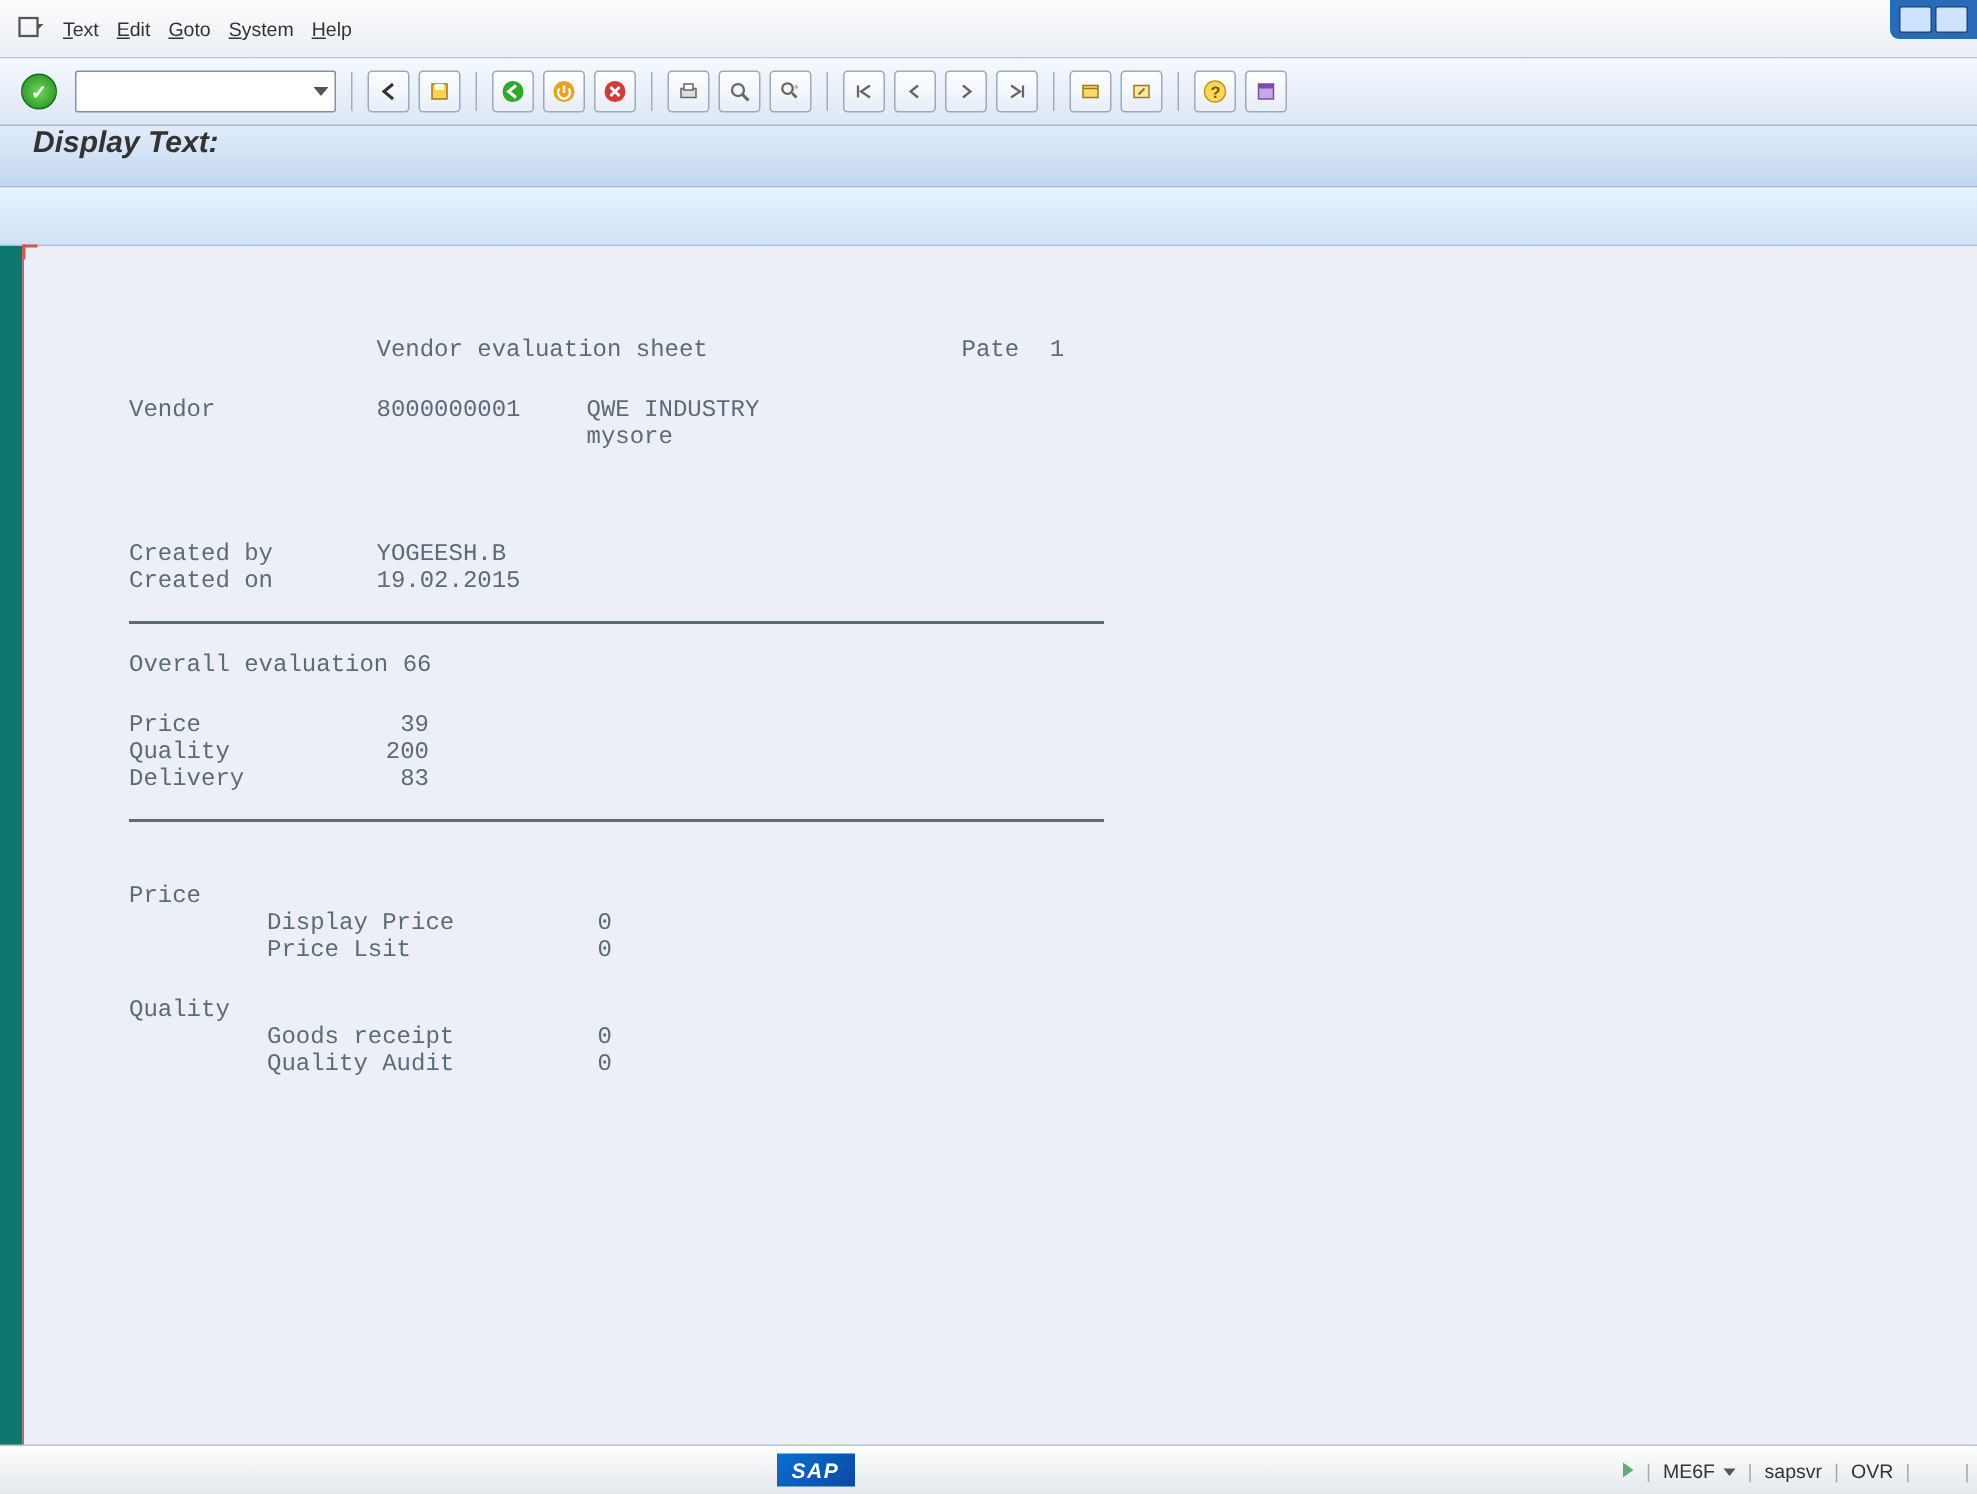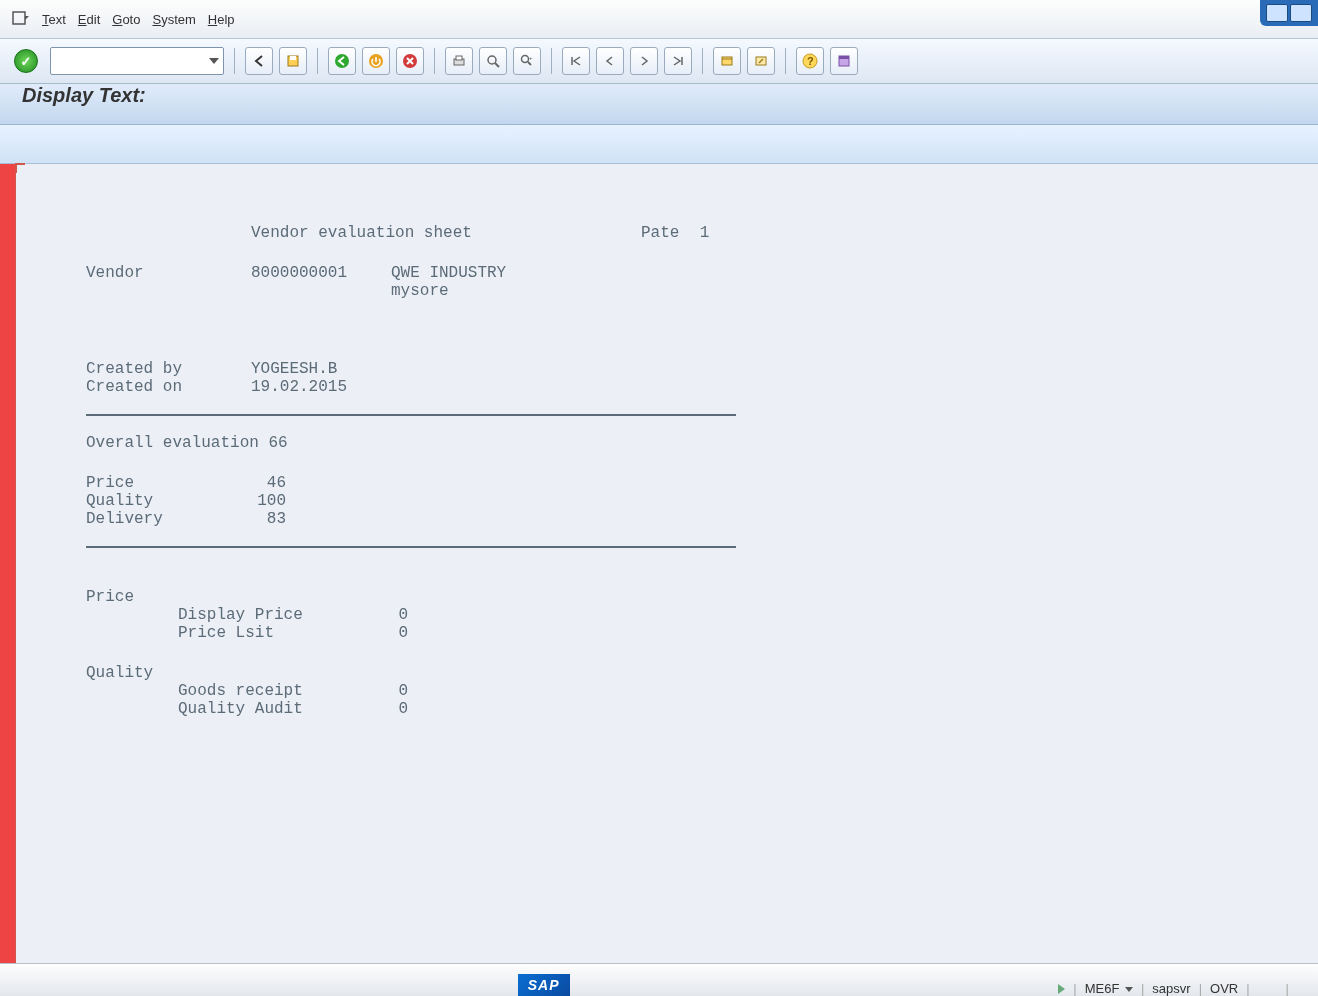--- a/index.html
+++ b/index.html
@@ -11,36 +11,36 @@
   .winbtns div{width:20px;height:16px;border:1px solid #1b4b86;background:#cde3ff;border-radius:2px}
   .toolbar{height:44px;background:linear-gradient(#f5f9ff,#dde7f3);border-bottom:1px solid #a9b9cc;display:flex;align-items:center;padding:0 14px;gap:6px}
   .tb-btn{width:26px;height:26px;border:1px solid #99abbc;border-radius:3px;background:linear-gradient(#fff,#e7eef8);display:flex;align-items:center;justify-content:center;font-size:14px}
   .tb-sep{width:1px;height:26px;background:#9eb0c2;margin:0 4px}
   .cmd-combo{width:168px;height:26px;border:1px solid #7f94aa;background:#fff;border-radius:2px;display:flex;align-items:center;justify-content:flex-end;padding-right:4px}
   .cmd-combo .caret{width:0;height:0;border-left:5px solid transparent;border-right:5px solid transparent;border-top:6px solid #555}
   .check-icon{width:22px;height:22px;border-radius:50%;background:radial-gradient(#6dd65a,#1e8a1e);display:flex;align-items:center;justify-content:center;color:#fff;font-weight:bold;margin-right:6px;border:1px solid #157015}
   .title-band{height:40px;background:linear-gradient(#e1ecfa,#c2d7ef);border-bottom:1px solid #9fb5cd;display:flex;align-items:flex-start;padding:0 22px}
   .title-band .title{font-style:italic;font-weight:bold;font-size:20px;color:#333}
   .sub-band{height:38px;background:linear-gradient(#e7f2ff,#d0e2f6);border-bottom:1px solid #a8bed6}
-  .content-wrap{background:#ef4444;padding:0 0 0 15px}
+  .content-wrap{background:#0f766e;padding:0 0 0 15px}
   .content{background:#ecf0f6;border-left:1px solid #d0574b;border-bottom:1px solid #d0574b;position:relative;padding:60px 60px 30px 70px;font-family:"Courier New",monospace;font-size:16px;color:#5c6b78;height:720px}
   .content .corner-tl{position:absolute;left:-1px;top:-1px;width:8px;height:8px;border-top:2px solid #d0574b;border-left:2px solid #d0574b}
   .content .corner-bl{position:absolute;left:-1px;bottom:-1px;width:8px;height:8px;border-bottom:2px solid #d0574b;border-left:2px solid #d0574b}
   .row{display:flex}
   .lbl{width:165px;flex:0 0 165px}
   .col2{width:140px;flex:0 0 140px}
   .hr{border:none;border-top:2px solid #5c6b78;margin:18px 0;width:650px}
   .score-row{display:flex}
   .score-row .s-lbl{width:150px}
   .score-row .s-val{width:50px;text-align:right}
   .det-row{display:flex}
   .det-row .d-indent{width:92px}
   .det-row .d-lbl{width:200px}
   .det-row .d-val{width:30px;text-align:right}
-  .statusbar{position:absolute;left:0;right:0;bottom:0;height:32px;background:linear-gradient(#fefefe,#e3e7ec);border-top:1px solid #b6c1cd;display:flex;align-items:flex-end;justify-content:space-between;padding:0 29px;font-size:13px;color:#333}
+  .statusbar{position:absolute;left:0;right:0;bottom:0;height:32px;background:linear-gradient(#fefefe,#e3e7ec);border-top:1px solid #b6c1cd;display:flex;align-items:center;justify-content:space-between;padding:0 5px;font-size:13px;color:#333}
   .statusbar .sap-logo{font-weight:bold;font-style:italic;color:#fff;background:linear-gradient(135deg,#0a6ed1,#0a4aa1);padding:3px 10px;font-size:14px;letter-spacing:1px}
   .statusbar .right{display:flex;align-items:center;gap:8px}
   .statusbar .sep{color:#aaa}
   .tri{display:inline-block;width:0;height:0;border-top:5px solid transparent;border-bottom:5px solid transparent;border-left:7px solid #6a7;}
   .dd-caret{display:inline-block;width:0;height:0;border-left:4px solid transparent;border-right:4px solid transparent;border-top:5px solid #555;margin-left:2px;vertical-align:middle}
   svg{display:block}
 </style>
 </head>
 <body>
 
@@ -212,25 +212,25 @@
     <div class="row">
       <span>Overall evaluation</span>
       <span>&nbsp;</span>
       <span>66</span>
     </div>
     <div style="height:22px"></div>
 
     <div id="scores">
         <div class="score-row">
           <div class="s-lbl">Price</div>
-          <div class="s-val">46</div>
+          <div class="s-val">39</div>
         </div>
         <div class="score-row">
           <div class="s-lbl">Quality</div>
-          <div class="s-val">100</div>
+          <div class="s-val">200</div>
         </div>
         <div class="score-row">
           <div class="s-lbl">Delivery</div>
           <div class="s-val">83</div>
         </div>
       </div>
 
     <hr class="hr">
 
     <div style="height:22px"></div>

